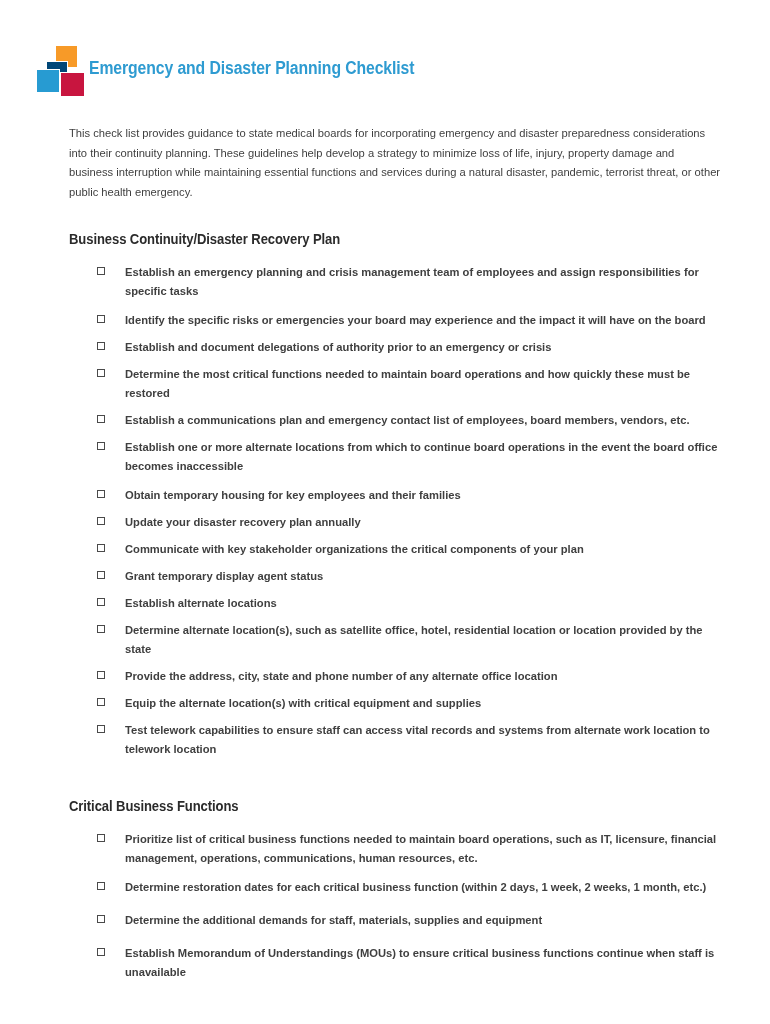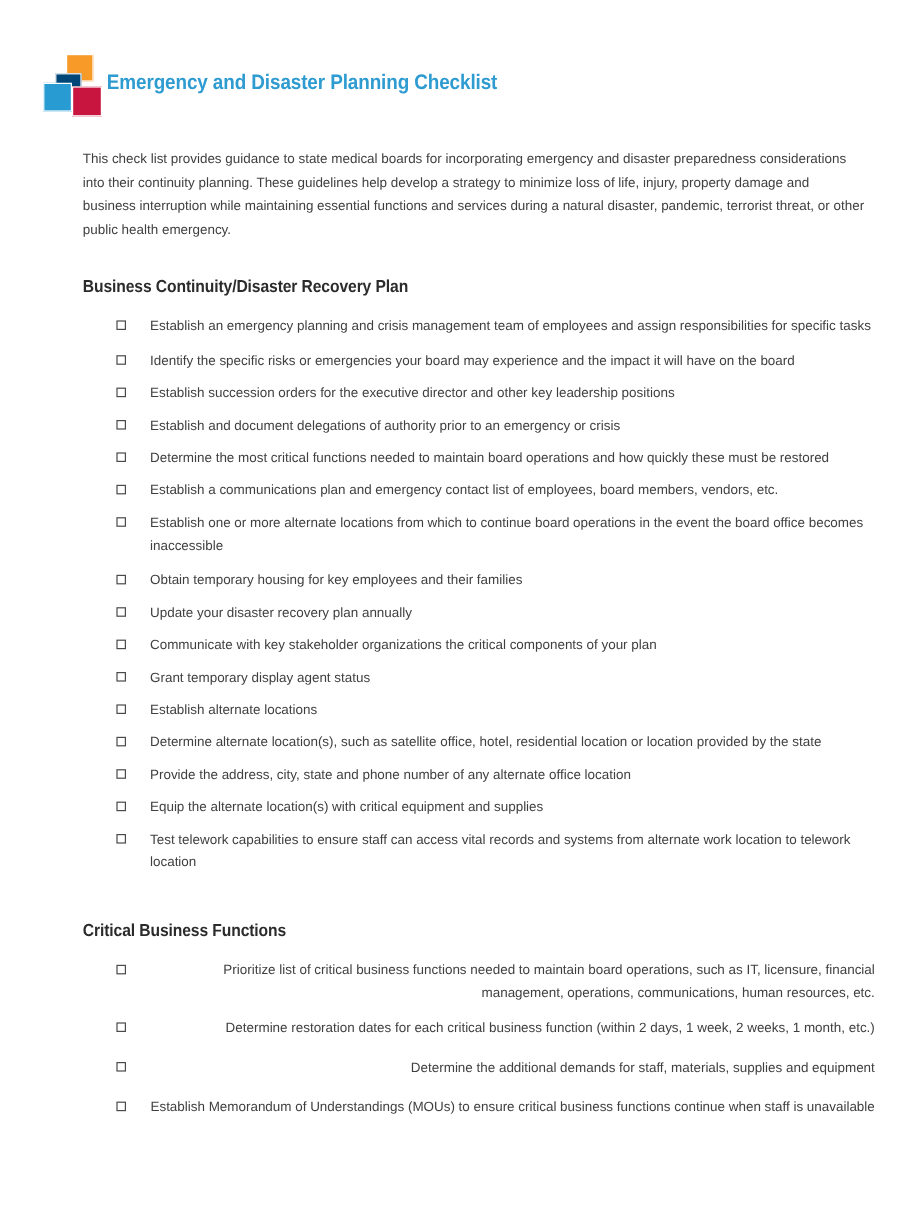--- a/index.html
+++ b/index.html
@@ -123,22 +123,23 @@
   }
 
   .check-item {
     position: relative;
     padding-left: 28px;
     margin-left: 28px;
     font-size: 11.2px;
     line-height: 19px;
     color: #3f3f3f;
     margin-bottom: 8px;
-  }
-  .section-2 .check-item { margin-bottom: 14px; text-align: right; }
+    font-weight: bold;
+  }
+  .section-2 .check-item { margin-bottom: 14px; }
   .check-item.wraps { margin-bottom: 10px; }
 
   .checkbox {
     position: absolute;
     left: 0;
     top: 4px;
     width: 8px;
     height: 8px;
     border: 1px solid #4a4a4a;
     background: #ffffff;
@@ -174,24 +175,20 @@
         <li class="check-item wraps">
           <span class="checkbox"></span>
           <span class="item-text">Establish an emergency planning and crisis management team of employees and assign responsibilities for specific tasks</span>
         </li>
         <li class="check-item">
           <span class="checkbox"></span>
           <span class="item-text">Identify the specific risks or emergencies your board may experience and the impact it will have on the board</span>
         </li>
         <li class="check-item">
           <span class="checkbox"></span>
-          <span class="item-text">Establish succession orders for the executive director and other key leadership positions</span>
-        </li>
-        <li class="check-item">
-          <span class="checkbox"></span>
           <span class="item-text">Establish and document delegations of authority prior to an emergency or crisis</span>
         </li>
         <li class="check-item">
           <span class="checkbox"></span>
           <span class="item-text">Determine the most critical functions needed to maintain board operations and how quickly these must be restored</span>
         </li>
         <li class="check-item">
           <span class="checkbox"></span>
           <span class="item-text">Establish a communications plan and emergency contact list of employees, board members, vendors, etc.</span>
         </li>

